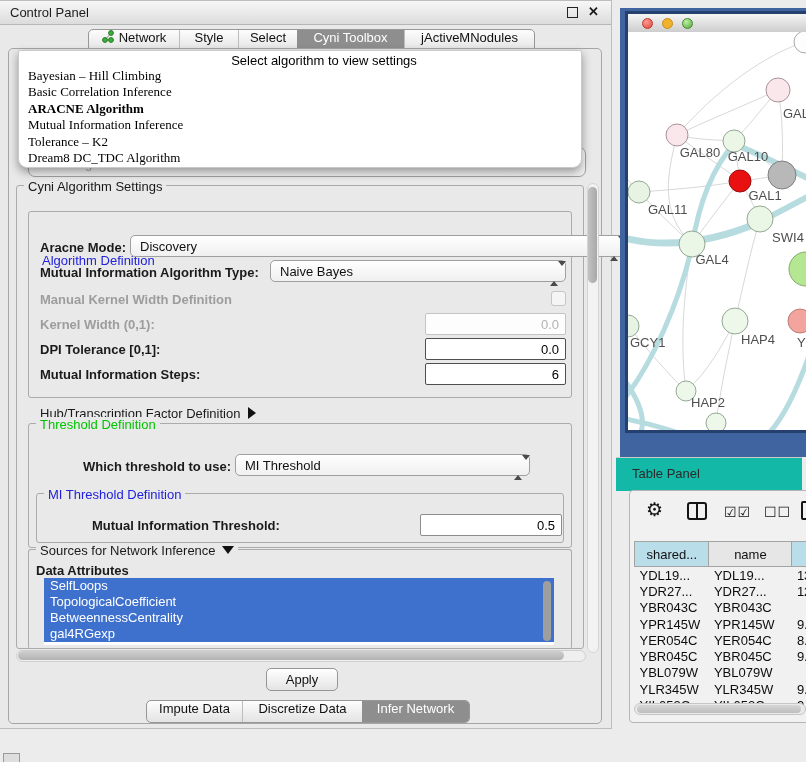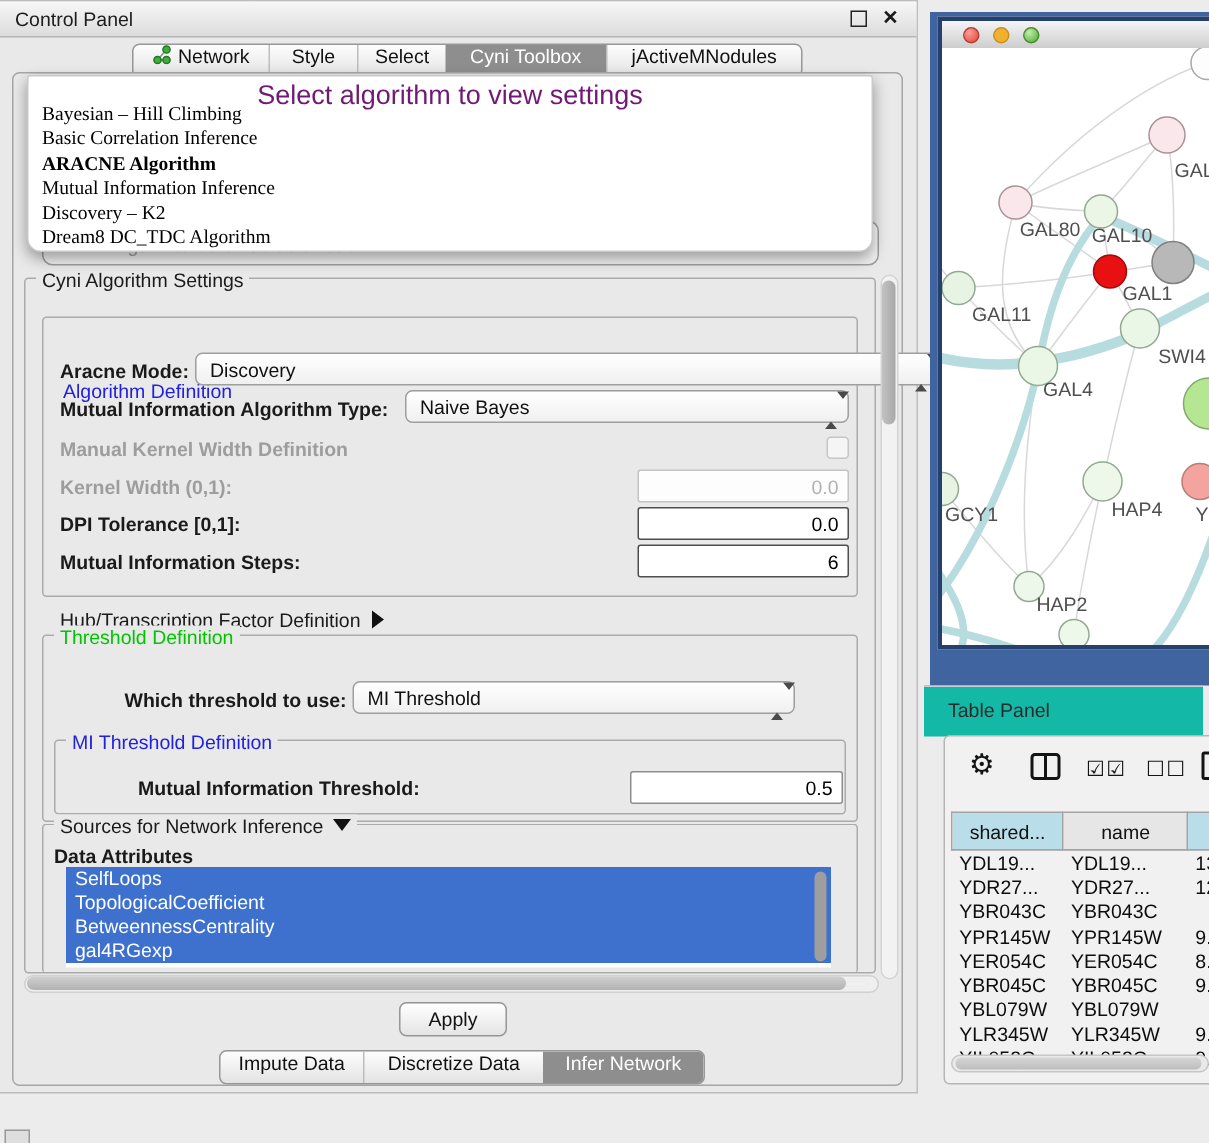--- a/index.html
+++ b/index.html
@@ -25,21 +25,21 @@
   #bottom-tabs{left:146px;top:699px;}
   .tabicon{display:inline-block;margin-right:5px;line-height:0;}
   
   #content-panel{left:8px;top:47px;width:594px;height:676px;background:#e9e9e9;
     border:1px solid #a6a6a6;border-radius:5px;box-sizing:border-box;}
   
   #algo-popup{left:18px;top:49px;width:562px;height:116px;background:#fff;
     border:1px solid #c9c9c9;border-radius:2px 2px 9px 9px;z-index:40;
     box-shadow:0 4px 10px rgba(0,0,0,.38);}
   #algo-popup .ph{position:absolute;left:0;top:2px;width:100%;text-align:center;
-    color:#701a75;font-size:18px;}
+    color:#000000;font-size:13px;padding-left:24px;}
   .algo-item{position:absolute;left:9px;height:16px;font-size:13px;color:#000;white-space:nowrap;font-family:Liberation Serif, serif;}
   .algo-item.bold{font-weight:bold;}
   
   .combo{background:linear-gradient(#ffffff,#f0f0f0);border:1px solid #9f9f9f;border-radius:5px;
     box-sizing:border-box;font-size:13px;color:#111;}
   .combo .val{position:absolute;left:9px;top:3px;white-space:nowrap;}
   .stepper{position:absolute;right:6px;top:5px;width:9px;}
   .stepper .up{width:0;height:0;border-left:4px solid transparent;border-right:4px solid transparent;
     border-bottom:5px solid #4a4a4a;}
   .stepper .dn{width:0;height:0;border-left:4px solid transparent;border-right:4px solid transparent;
@@ -158,21 +158,21 @@
     <span class="val">galFiltered.sif default node</span>
   </div>
 
   <div class="abs" id="algo-popup">
     <div class="ph">Select algorithm to view settings</div>
     <div id="algo-items">
         <div class="algo-item" style="top: 17px;">Bayesian – Hill Climbing</div>
         <div class="algo-item" style="top: 33.4px;">Basic Correlation Inference</div>
         <div class="algo-item bold" style="top: 49.8px;">ARACNE Algorithm</div>
         <div class="algo-item" style="top: 66.2px;">Mutual Information Inference</div>
-        <div class="algo-item" style="top: 82.6px;">Discovery – K2</div>
+        <div class="algo-item" style="top: 82.6px;">Tolerance – K2</div>
         <div class="algo-item" style="top: 99px;">Dream8 DC_TDC Algorithm</div>
       </div>
   </div>
 
   <div class="abs grp" style="left:16px;top:184px;width:568px;height:464px;"></div>
   <span class="grptitle t-black" style="left:24px;top:178px;">Cyni Algorithm Settings</span>
 
   <div class="abs grp" style="left:28px;top:210px;width:544px;height:187px;"></div>
   <span class="grptitle t-blue" style="left:38px;top:204px;margin-top:48px;">Algorithm Definition</span>
 

